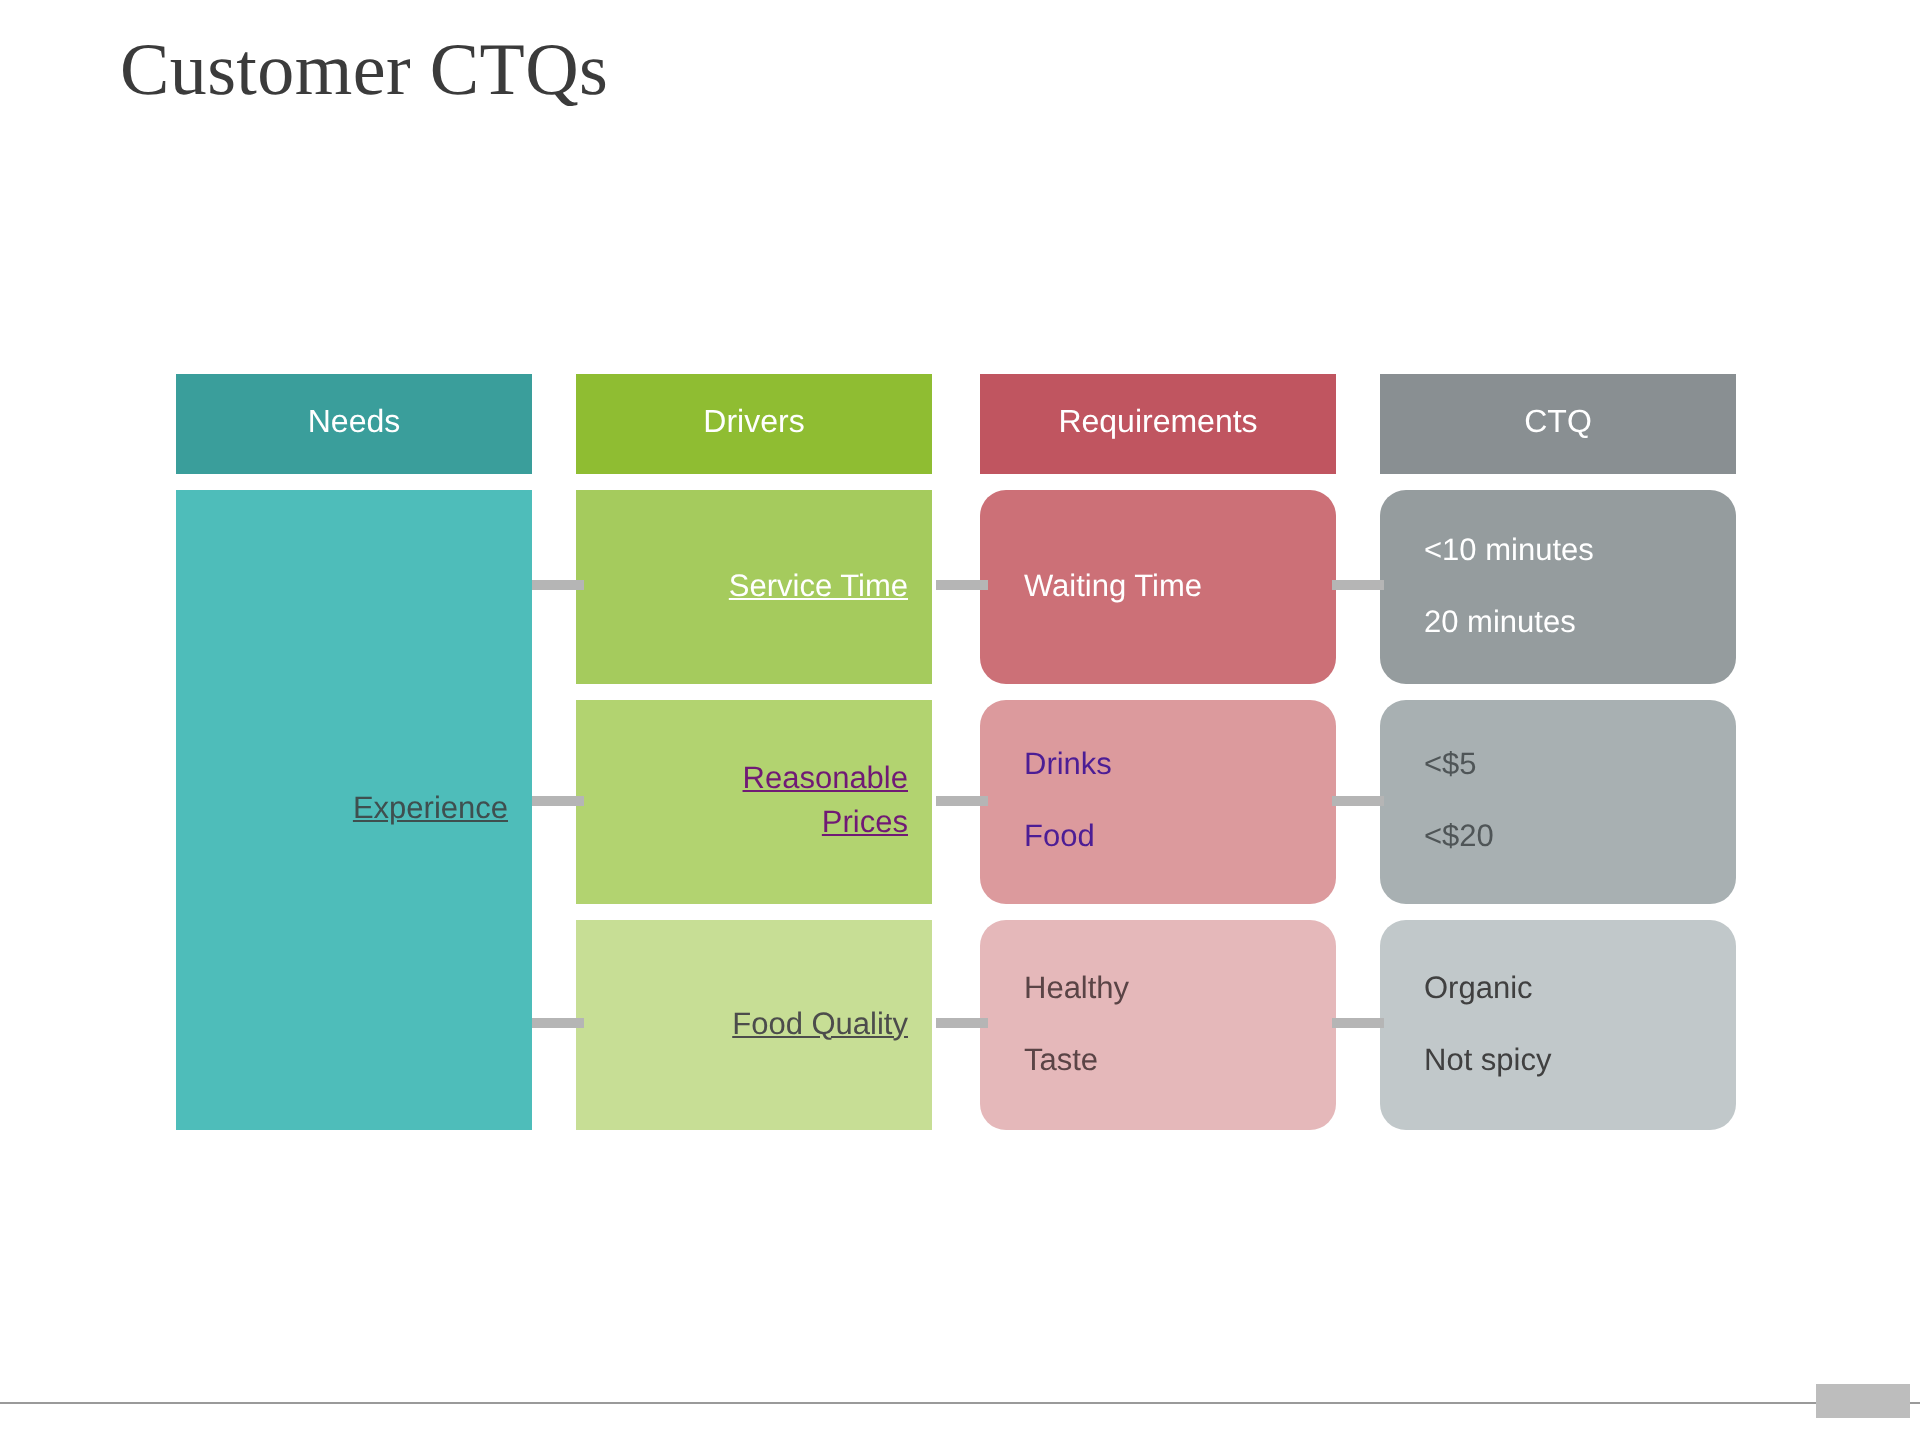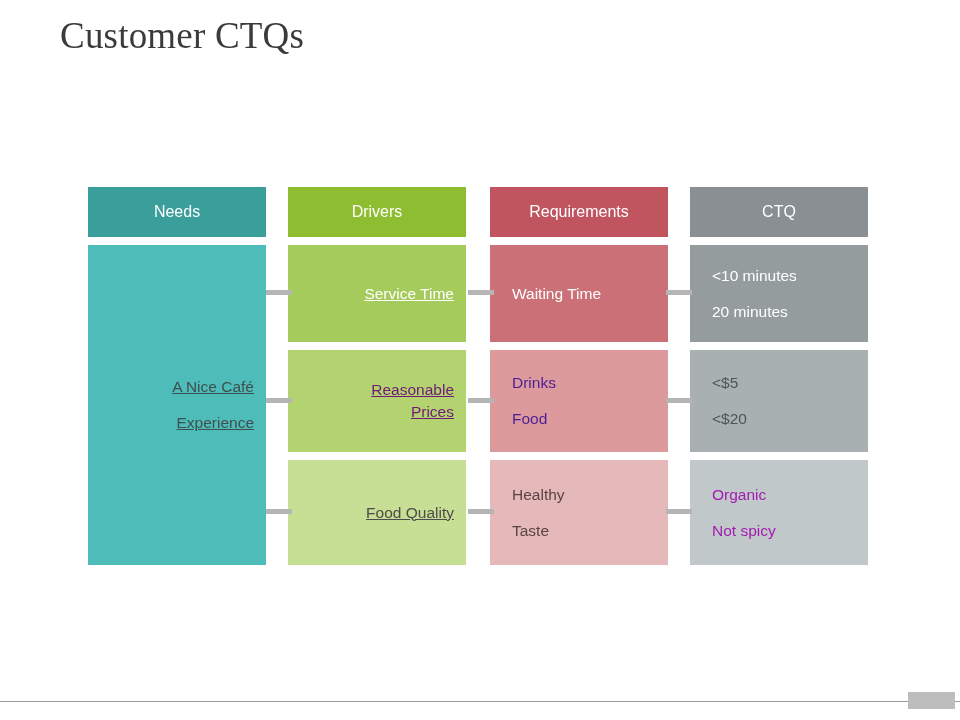--- a/index.html
+++ b/index.html
@@ -68,21 +68,21 @@
     padding: 0 22px;
     display: flex;
     flex-direction: column;
     justify-content: center;
     font-size: 15.5px;
   }
   .cell .line { margin: 0; padding: 2px 0; }
   .cell.two-line .line { padding: 9px 0; }
 
   .cell.center { text-align: center; align-items: flex-end; padding: 0 12px; text-decoration: underline; }
-  .cell.left   { text-align: left; align-items: flex-start; }
+  .cell.left   { text-align: left; align-items: flex-start; border-radius: 13px; }
 
   
   .r0 { top: 58px;  height: 97px; }
   .r1 { top: 163px; height: 102px; }
   .r2 { top: 273px; height: 105px; }
   .tall { top: 58px; height: 320px; }
 
   
   .connector {
     position: absolute;
@@ -120,21 +120,20 @@
 
 <div id="slide-title">Customer CTQs</div>
 
 <div id="diagram">
 
   <div class="col col-0">
     <div class="col-head" style="background:#3a9e9b;color:#ffffff">
       <span>Needs</span>
     </div>
     <div class="cell center tall two-line" style="background:#4ebdba;color:#3f4f4f">
-      <div class="line">A Nice Café</div>
       <div class="line">Experience</div>
     </div>
   </div>
 
   <div class="col col-1">
     <div class="col-head" style="background:#8fbd32;color:#ffffff">
       <span>Drivers</span>
     </div>
     <div class="cell center r0" style="background:#a5cb5d;color:#ffffff">
       <div class="line">Service Time</div>
@@ -170,21 +169,21 @@
       <span>CTQ</span>
     </div>
     <div class="cell left r0 two-line" style="background:#959c9e;color:#ffffff">
       <div class="line">&lt;10 minutes</div>
       <div class="line">20 minutes</div>
     </div>
     <div class="cell left r1 two-line" style="background:#a8b0b2;color:#4f5557">
       <div class="line">&lt;$5</div>
       <div class="line">&lt;$20</div>
     </div>
-    <div class="cell left r2 two-line" style="background:#c1c8ca;color:#a21caf">
+    <div class="cell left r2 two-line" style="background:#c1c8ca;color:#404040">
       <div class="line">Organic</div>
       <div class="line">Not spicy</div>
     </div>
   </div>
 
   <div class="connector c-x0 c-y0"></div>
   <div class="connector c-x0 c-y1"></div>
   <div class="connector c-x0 c-y2"></div>
 
   <div class="connector c-x1 c-y0"></div>

